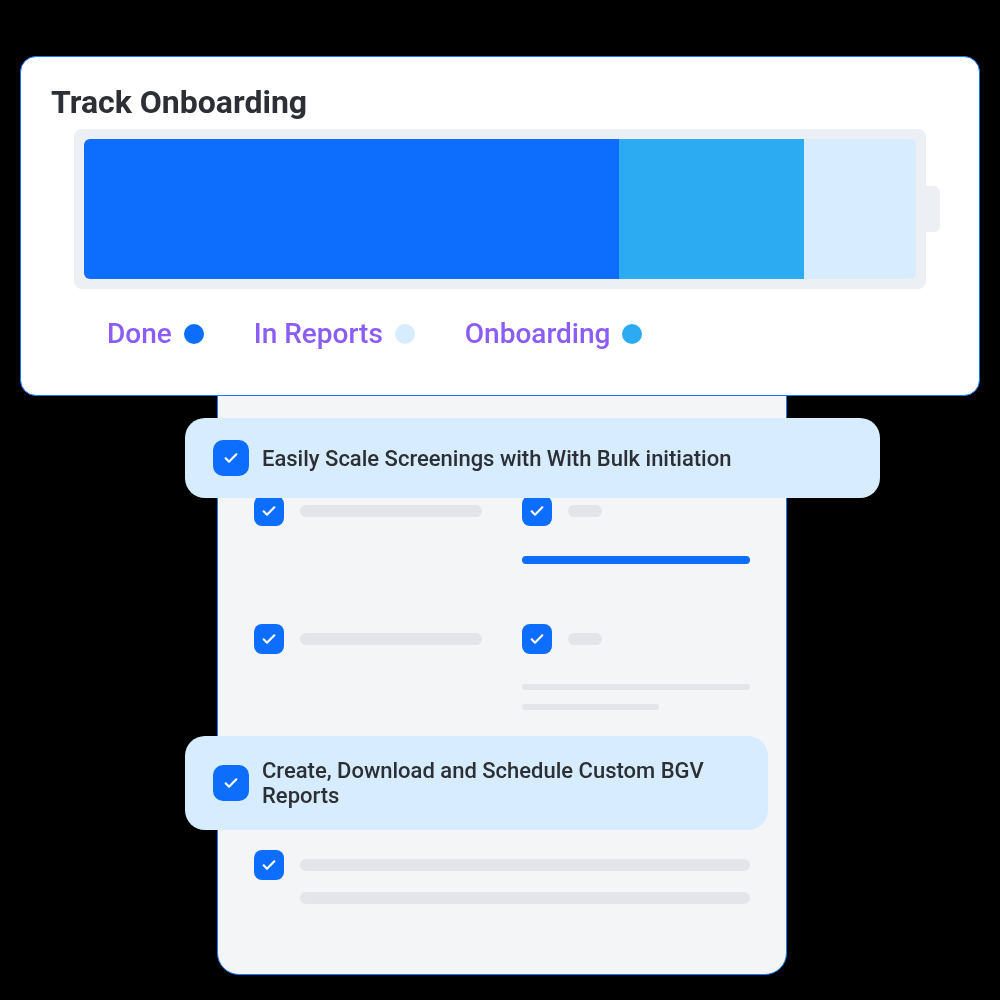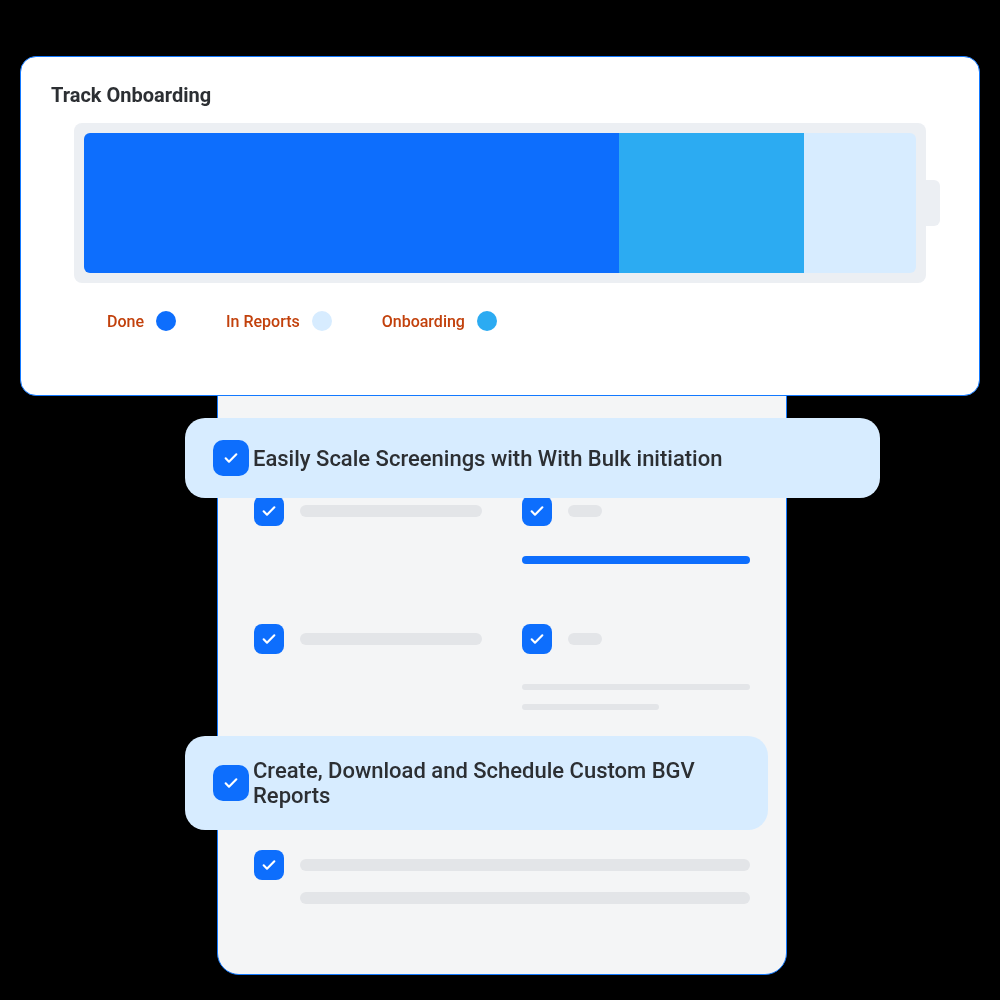--- a/index.html
+++ b/index.html
@@ -83,24 +83,24 @@
     left: 20px;
     top: 56px;
     width: 960px;
     height: 340px;
     background: #fff;
     border: 1px solid #1379ff;
     border-radius: 16px;
     padding: 26px 30px 0 30px;
   }
   .track-title {
-    font-size: 20px;
+    font-size: 32px;
     font-weight: 700;
     color: #2c2f33;
-    margin-bottom: 16px;
+    margin-bottom: 8px;
   }
   .battery-wrap {
     position: relative;
     width: 852px;
     height: 160px;
     margin: 0 auto;
     border-radius: 8px;
   }
   .battery-body {
     position: absolute;
@@ -123,38 +123,38 @@
     border-top-right-radius: 6px;
     border-bottom-right-radius: 6px;
   }
 
   .legend {
     display: flex;
     align-items: center;
     gap: 50px;
     margin-top: 28px;
     padding-left: 56px;
-    font-size: 16px;
-    color: #c2410c;
+    font-size: 28px;
+    color: #8b5cf6;
     font-weight: 500;
   }
   .legend-item { display: flex; align-items: center; gap: 12px; }
   .dot { width: 20px; height: 20px; border-radius: 50%; }
   .dot.done { background:#0d6efd; }
   .dot.prog { background:#d7ecff; }
   .dot.inc  { background:#2cabf2; }
 
   
   .callout {
     position: absolute;
     background: #d7ecff;
     border-radius: 20px;
     display: flex;
     align-items: center;
-    gap: 4px;
+    gap: 13px;
     padding: 22px 28px;
   }
   .callout-1 { left: 185px; top: 418px; width: 695px; }
   .callout-2 { left: 185px; top: 736px; width: 583px; }
   .callout-label {
     font-size: 22px;
     color: #2c2f33;
     font-weight: 500;
   }
   .cb-big {

